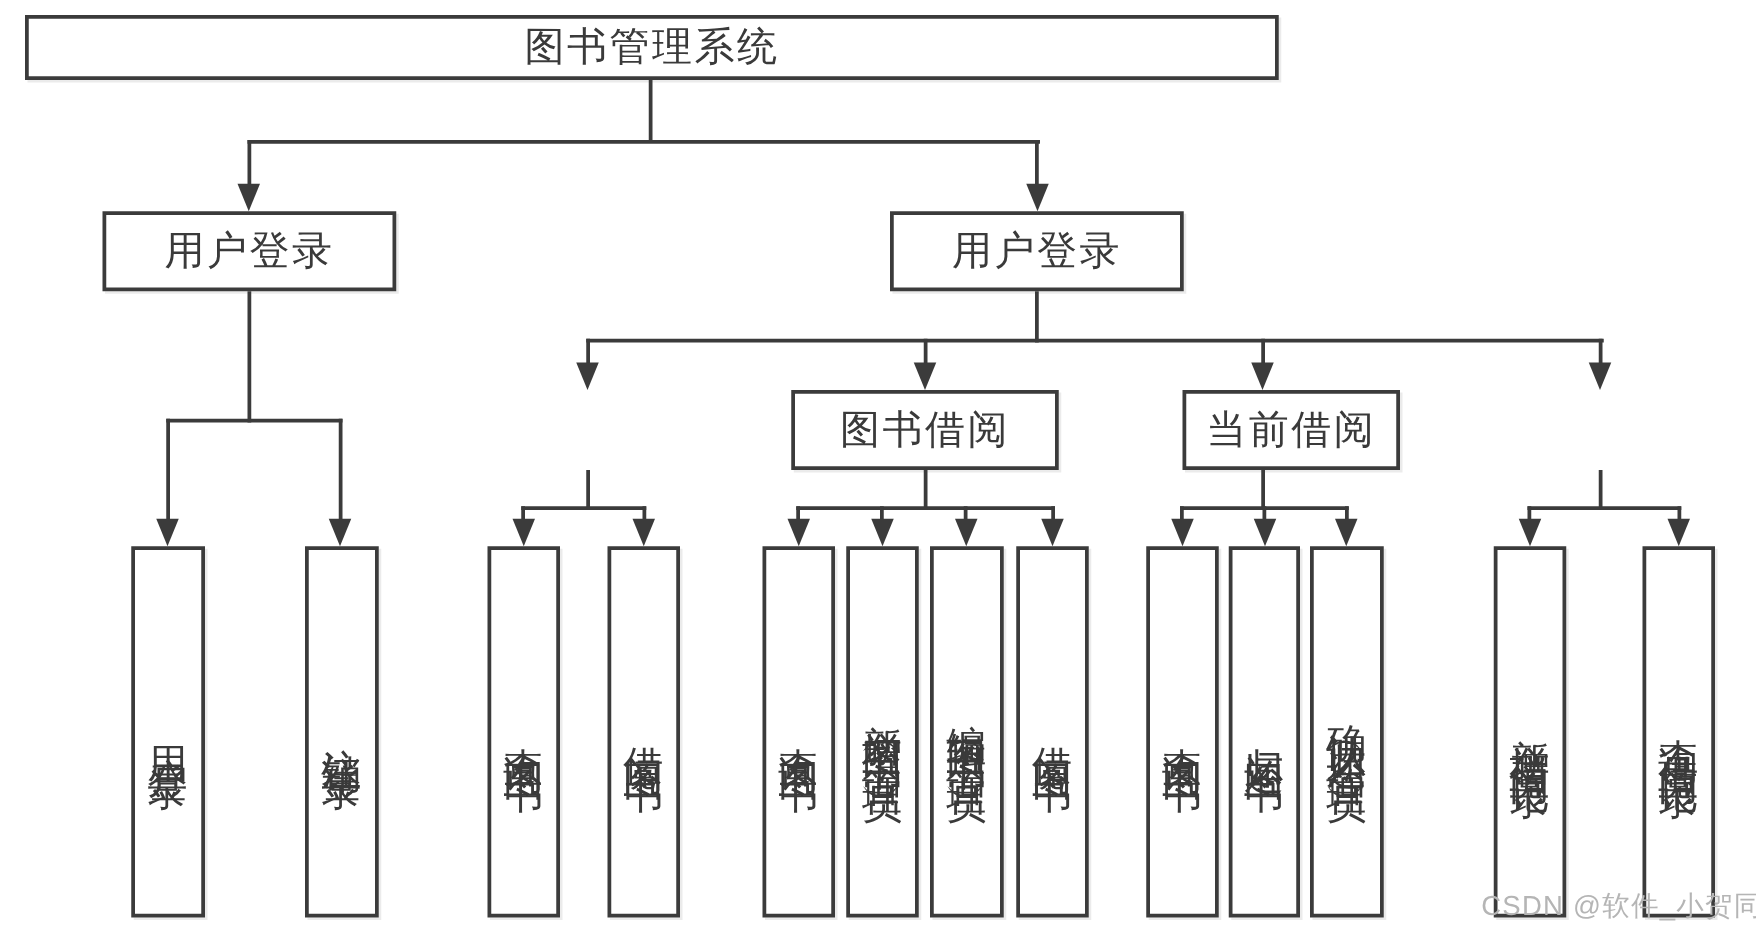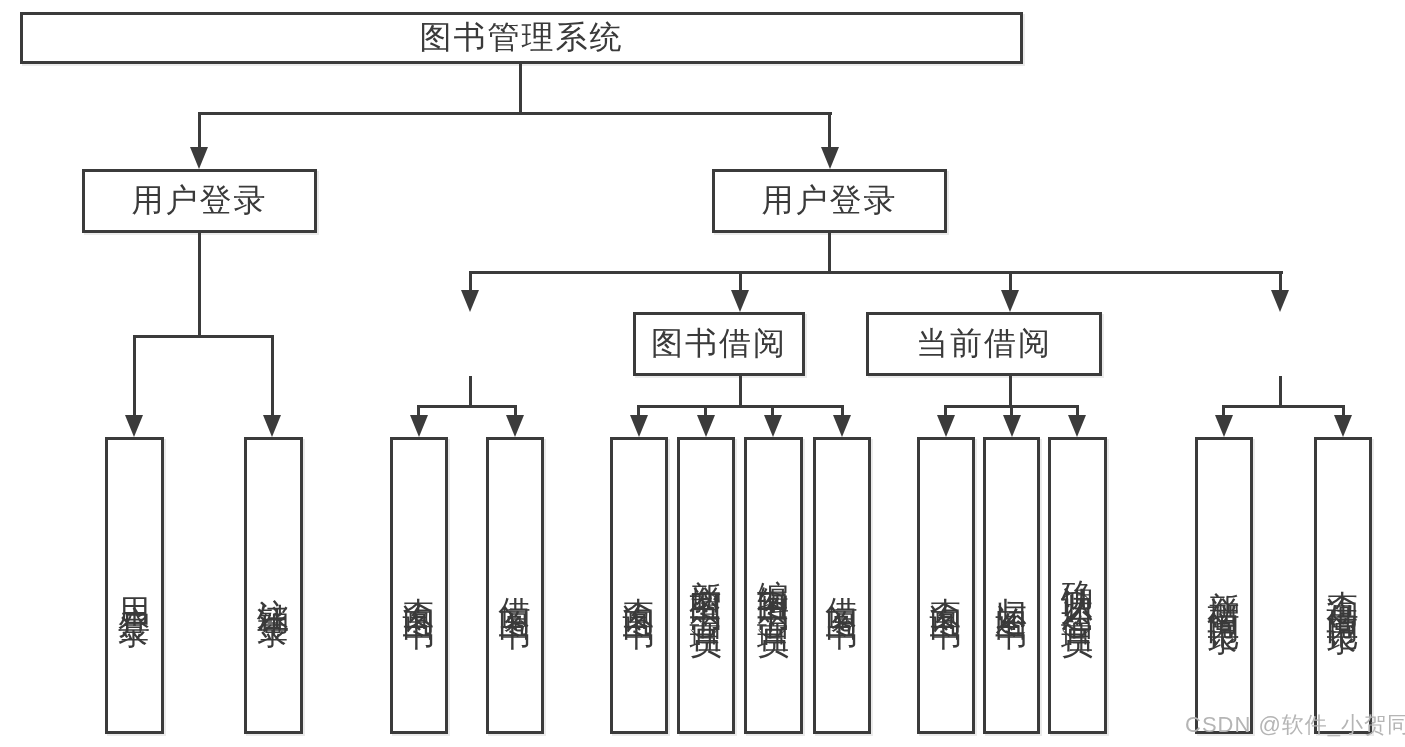--- a/index.html
+++ b/index.html
@@ -82,22 +82,22 @@
   <div class="hline" style="left:469px;top:271px;width:814px"></div>
   <div class="vline" style="left:469px;top:271px;height:21px"></div>
   <div class="arrow" style="left:461px;top:290px"></div>
   <div class="vline" style="left:739px;top:271px;height:21px"></div>
   <div class="arrow" style="left:731px;top:290px"></div>
   <div class="vline" style="left:1009px;top:271px;height:21px"></div>
   <div class="arrow" style="left:1001px;top:290px"></div>
   <div class="vline" style="left:1279px;top:271px;height:21px"></div>
   <div class="arrow" style="left:1271px;top:290px"></div>
 
-  <div class="box" style="left:633px;top:312px;width:172px;height:64px">图书借阅</div>
-  <div class="box" style="left:866px;top:312px;width:236px;height:64px">当前借阅</div>
+  <div class="box" style="left:633px;top:312px;width:214px;height:64px">图书借阅</div>
+  <div class="box" style="left:946px;top:312px;width:174px;height:64px">当前借阅</div>
 
   <div class="vline" style="left:469px;top:376px;height:32px"></div>
   <div class="hline" style="left:417px;top:405px;width:100px"></div>
   <div class="vline" style="left:417px;top:405px;height:12px"></div>
   <div class="arrow" style="left:410px;top:415px"></div>
   <div class="vline" style="left:514px;top:405px;height:12px"></div>
   <div class="arrow" style="left:506px;top:415px"></div>
 
   <div class="vline" style="left:739px;top:376px;height:32px"></div>
   <div class="hline" style="left:637px;top:405px;width:207px"></div>

